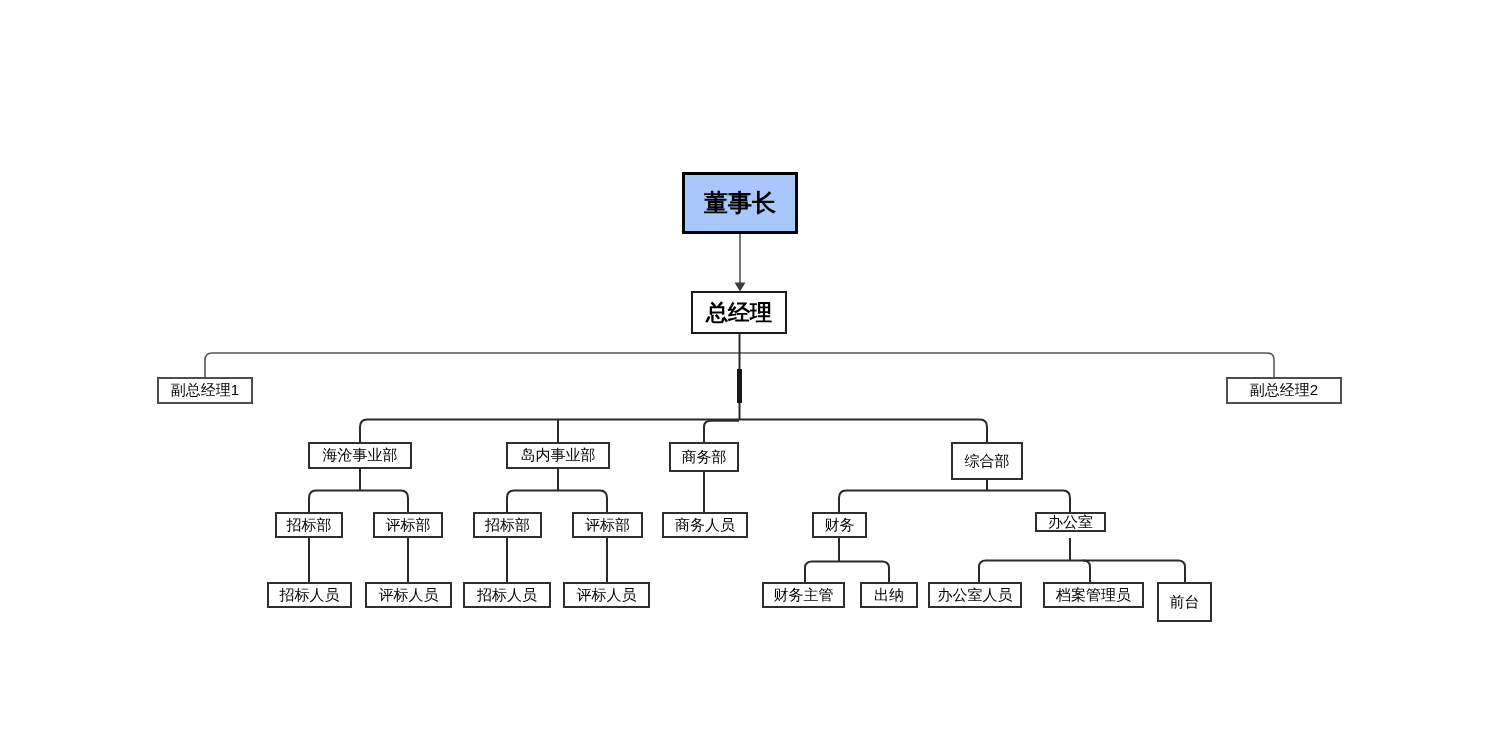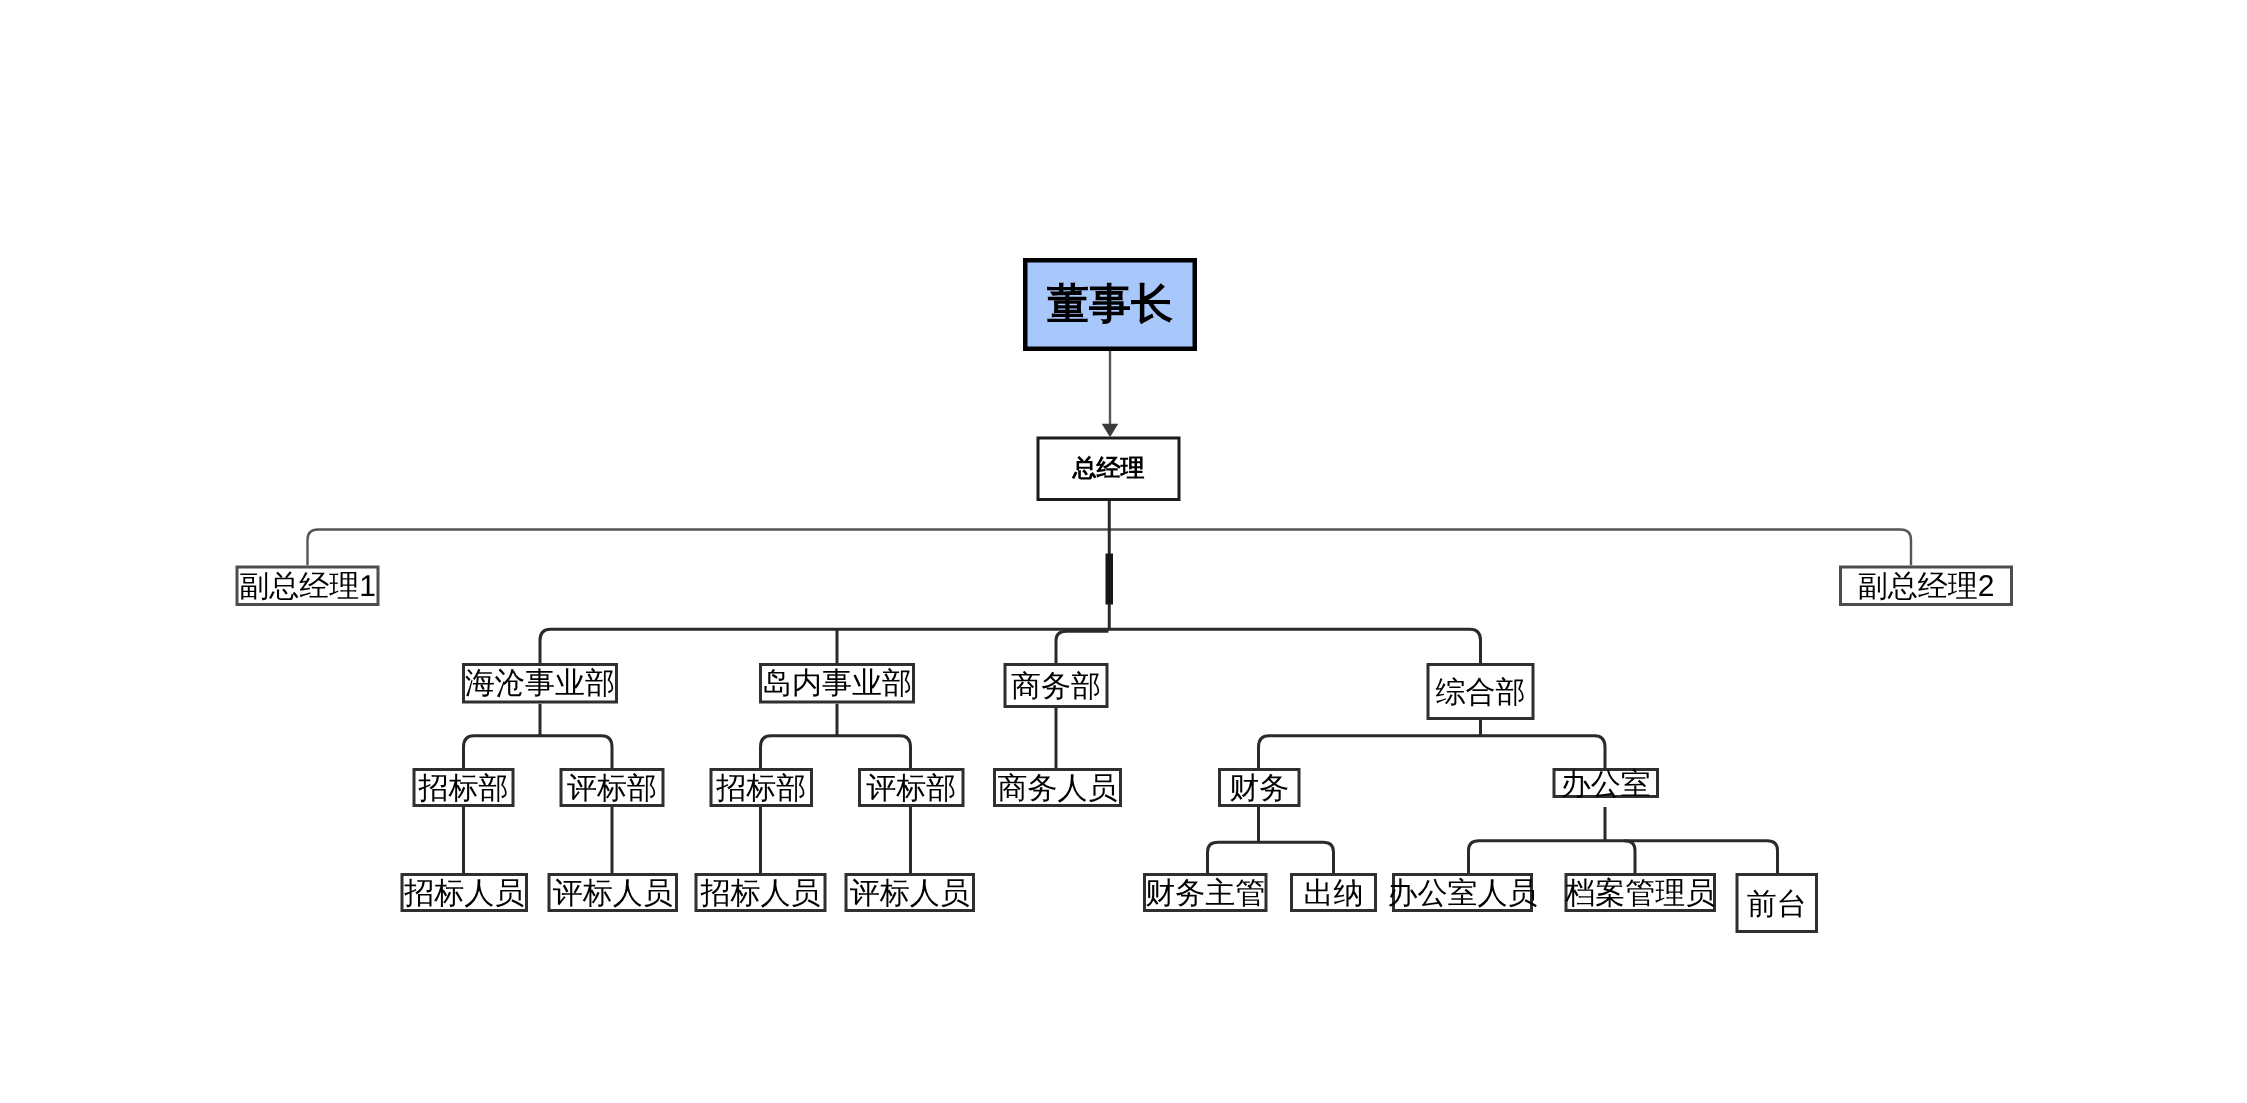--- a/index.html
+++ b/index.html
@@ -42,34 +42,34 @@
   }
   .arrow-head { fill: #3a3a3a; }
   .node {
     position: absolute;
     display: flex;
     align-items: center;
     justify-content: center;
     background: #ffffff;
     border: 2px solid var(--border);
     color: #000000;
-    font-size: 20px;
+    font-size: 15px;
     white-space: nowrap;
     cursor: default;
   }
   .node--chairman {
     background: var(--accent);
     border: 3px solid #000000;
     font-weight: bold;
-    font-size: 28px;
+    font-size: 24px;
   }
   .node--gm {
     border-color: #1c1c1c;
     font-weight: bold;
-    font-size: 16px;
+    font-size: 22px;
   }
   .node--deputy {
     border-color: #4d4d4d;
   }
 </style>
 </head>
 <body>
 
 <div class="canvas">
 

